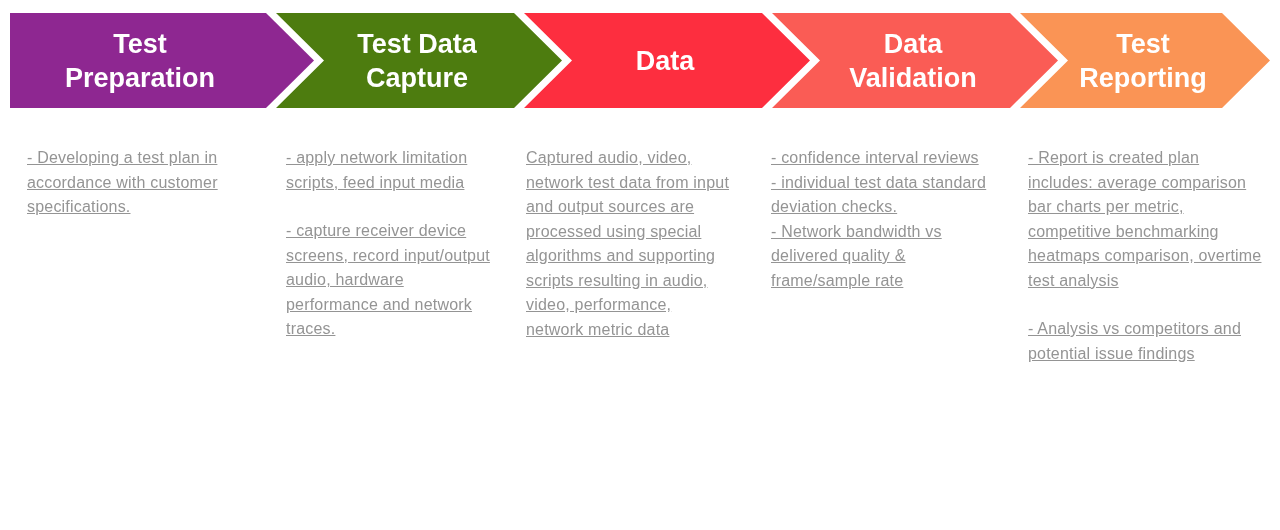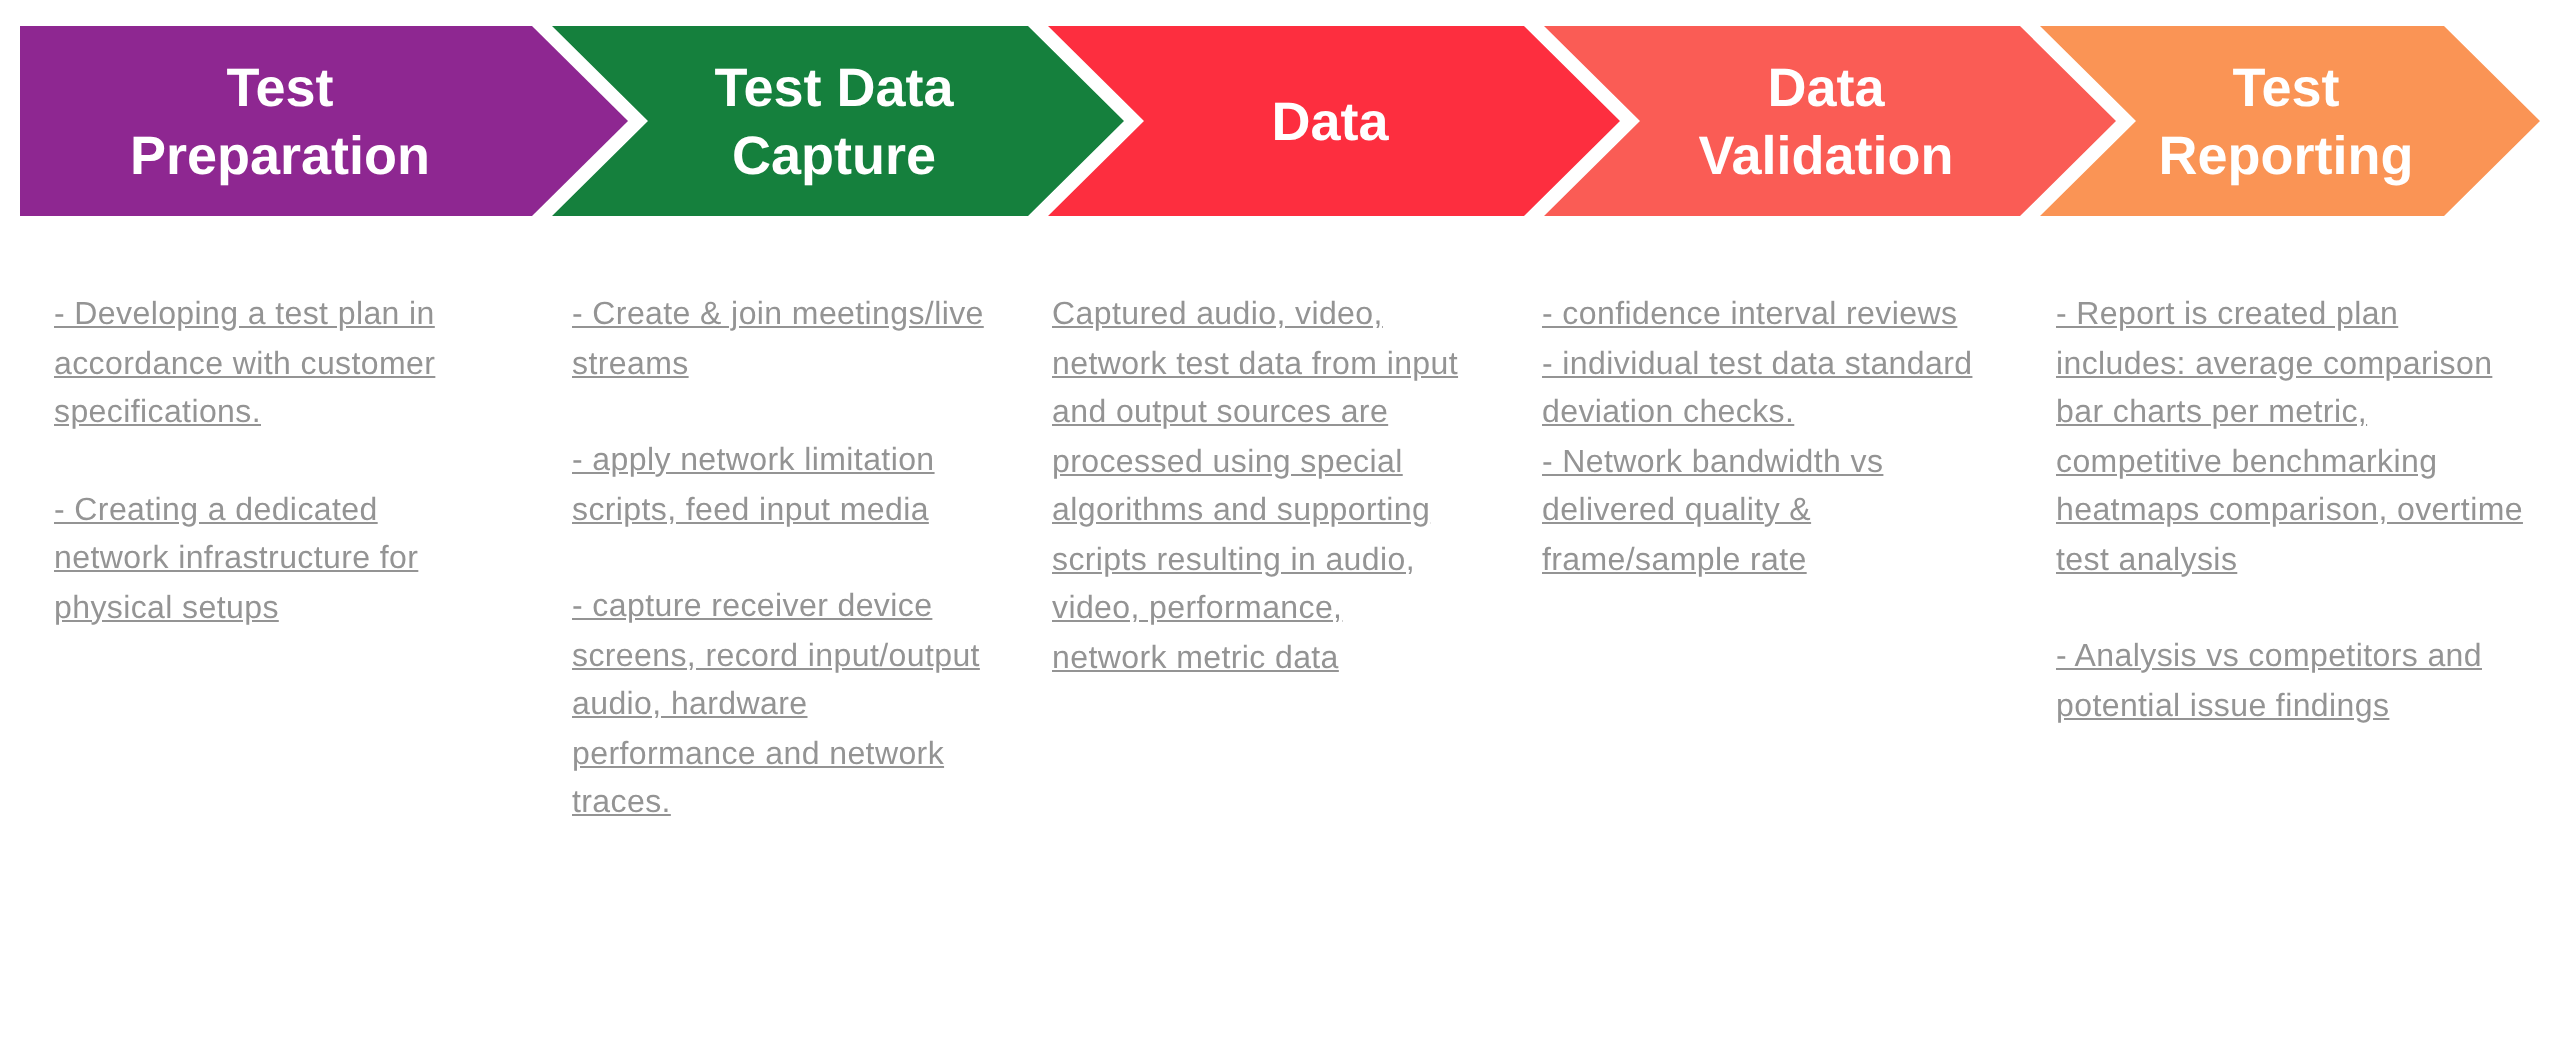--- a/index.html
+++ b/index.html
@@ -70,21 +70,21 @@
 
 <div class="canvas">
 
   <div class="arrow arrow-first a1" style="background: rgb(142, 39, 145);">
     <div class="arrow-label">
       <span>Test</span>
       <span>Preparation</span>
     </div>
   </div>
 
-  <div class="arrow arrow-notched a2" style="background: #15803d;">
+  <div class="arrow arrow-notched a2" style="background: #4d7c0f;">
     <div class="arrow-label">
       <span>Test Data</span>
       <span>Capture</span>
     </div>
   </div>
 
   <div class="arrow arrow-notched a3" style="background: rgb(253, 46, 63);">
     <div class="arrow-label">
       <span>Data</span>
     </div>
@@ -99,25 +99,23 @@
 
   <div class="arrow arrow-notched a5" style="background: rgb(250, 148, 85);">
     <div class="arrow-label">
       <span>Test</span>
       <span>Reporting</span>
     </div>
   </div>
 
   <div class="col c1">
     <p>- Developing a test plan in accordance with customer specifications.</p>
-    <p>- Creating a dedicated network infrastructure for physical setups</p>
   </div>
 
   <div class="col c2">
-    <p>- Create &amp; join meetings/live streams</p>
     <p>- apply network limitation scripts, feed input media</p>
     <p>- capture receiver device screens, record input/output audio, hardware performance and network traces.</p>
   </div>
 
   <div class="col c3">
     <p>Captured audio, video, network test data from input and output sources are processed using special algorithms and supporting scripts resulting in audio, video, performance, network metric data</p>
   </div>
 
   <div class="col c4 tight">
     <p>- confidence interval reviews</p>

